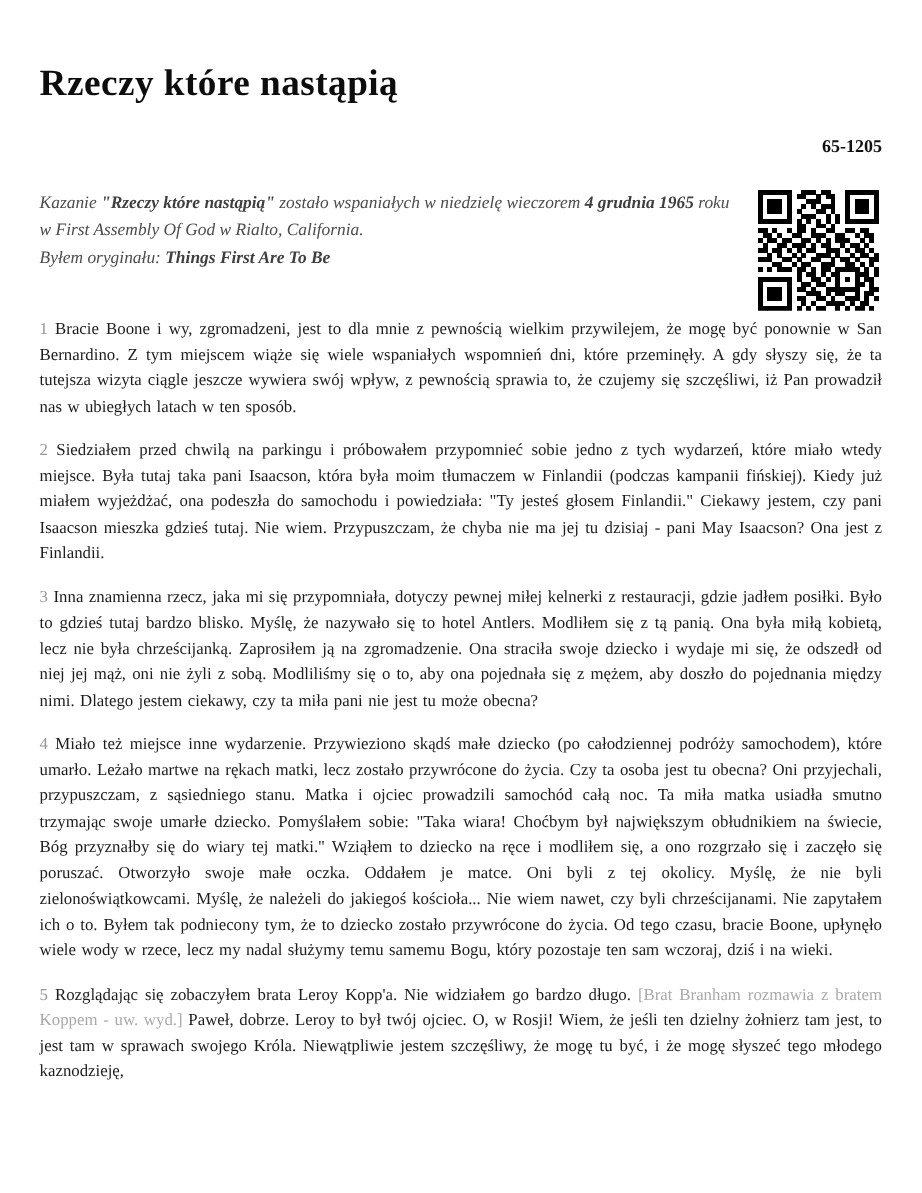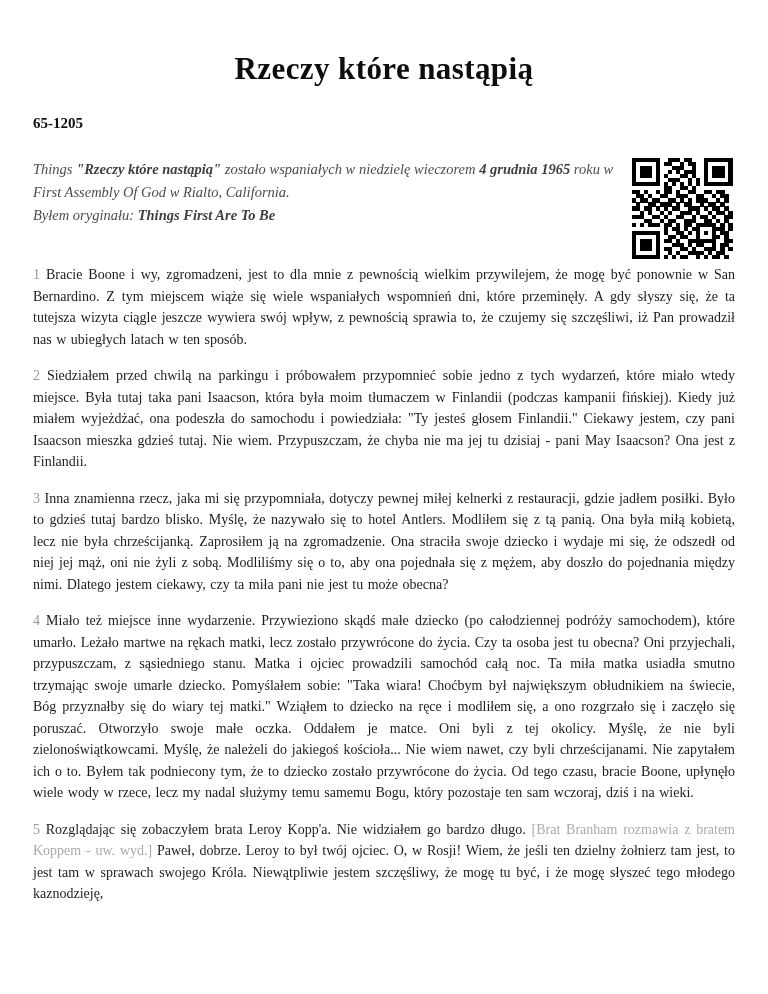--- a/index.html
+++ b/index.html
@@ -3,25 +3,25 @@
 <meta charset="utf-8">
 <style>
   html,body{margin:0;padding:0;}
   body{
     width:768px;height:994px;background:#ffffff;overflow:hidden;
     font-family:"Liberation Serif", serif;
     -webkit-font-smoothing:antialiased;
   }
   .page{padding:50px 33px 0 33px;}
   .title{
-    text-align:center;font-size:31px;font-weight:bold;color:#0d0d0d;
+    font-size:31px;font-weight:bold;color:#0d0d0d;
     margin:0;line-height:38px;letter-spacing:0.4px;
   }
   .code{
-    text-align:left;font-size:15px;font-weight:bold;color:#111;
+    text-align:right;font-size:15px;font-weight:bold;color:#111;
     margin-top:26px;line-height:18px;font-family:Liberation Serif, serif;
   }
   .meta-row{display:flex;justify-content:space-between;align-items:flex-start;margin-top:26px;}
   .meta{
     width:588px;font-style:italic;color:#4c4c4c;
     font-size:14.5px;line-height:23px;
   }
   .meta p{margin:0;}
   .meta b{color:#3f3f3f;}
   .qr{width:106px;height:101px;flex:0 0 auto;margin-right:0;}
@@ -39,21 +39,21 @@
 <body>
 
 <div class="page">
 
   <h1 class="title">Rzeczy które nastąpią</h1>
 
   <div class="code">65-1205</div>
 
   <div class="meta-row">
     <div class="meta">
-      <p><span>Things </span><b>"Rzeczy które nastąpią"</b><span> zostało wspaniałych w niedzielę wieczorem </span><b>4 grudnia 1965</b><span> roku w First Assembly Of God w Rialto, California.</span></p>
+      <p><span>Kazanie </span><b>"Rzeczy które nastąpią"</b><span> zostało wspaniałych w niedzielę wieczorem </span><b>4 grudnia 1965</b><span> roku w First Assembly Of God w Rialto, California.</span></p>
       <p><span>Byłem oryginału: </span><b>Things First Are To Be</b></p>
     </div>
     <div class="qr">
       <svg id="qr-svg" xmlns="http://www.w3.org/2000/svg" viewBox="0 0 25 25" shape-rendering="crispEdges">
           <rect x="0" y="0" width="1.02" height="1.02"></rect>
           <rect x="1" y="0" width="1.02" height="1.02"></rect>
           <rect x="2" y="0" width="1.02" height="1.02"></rect>
           <rect x="3" y="0" width="1.02" height="1.02"></rect>
           <rect x="4" y="0" width="1.02" height="1.02"></rect>
           <rect x="5" y="0" width="1.02" height="1.02"></rect>

